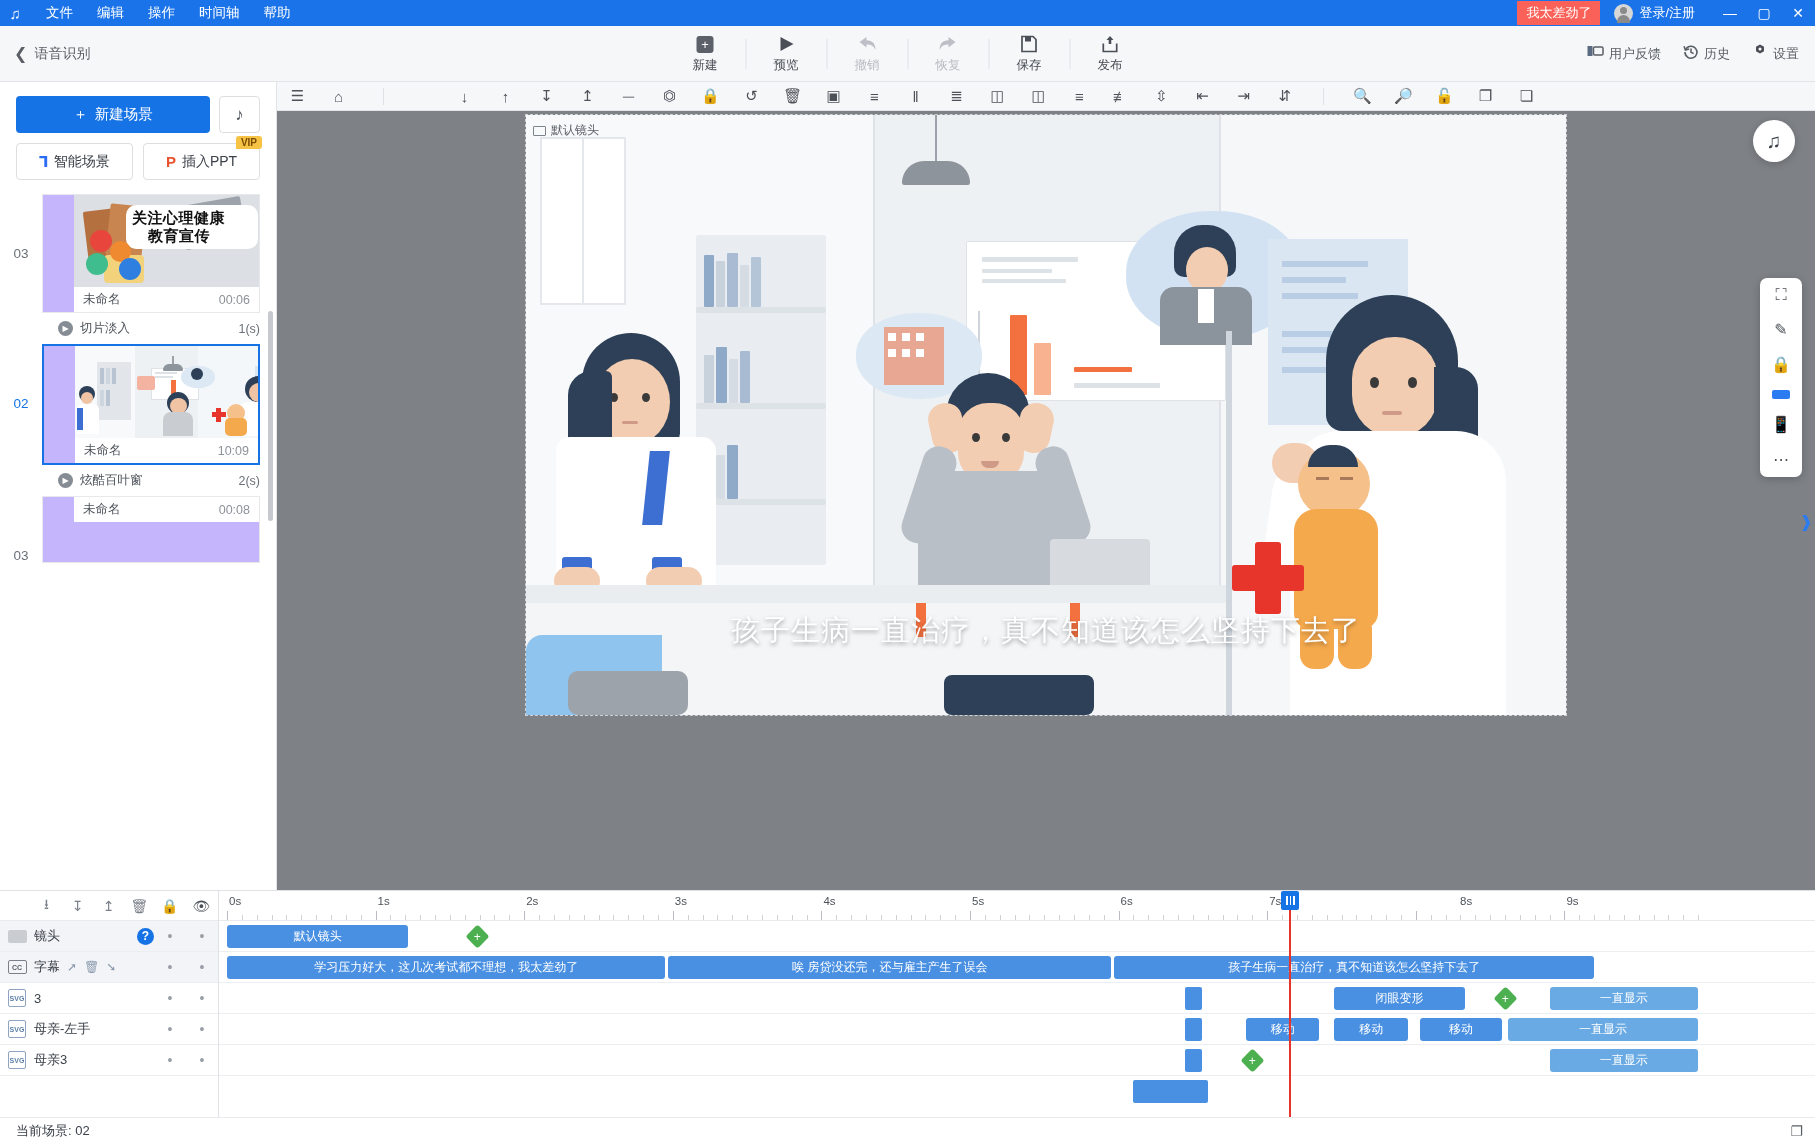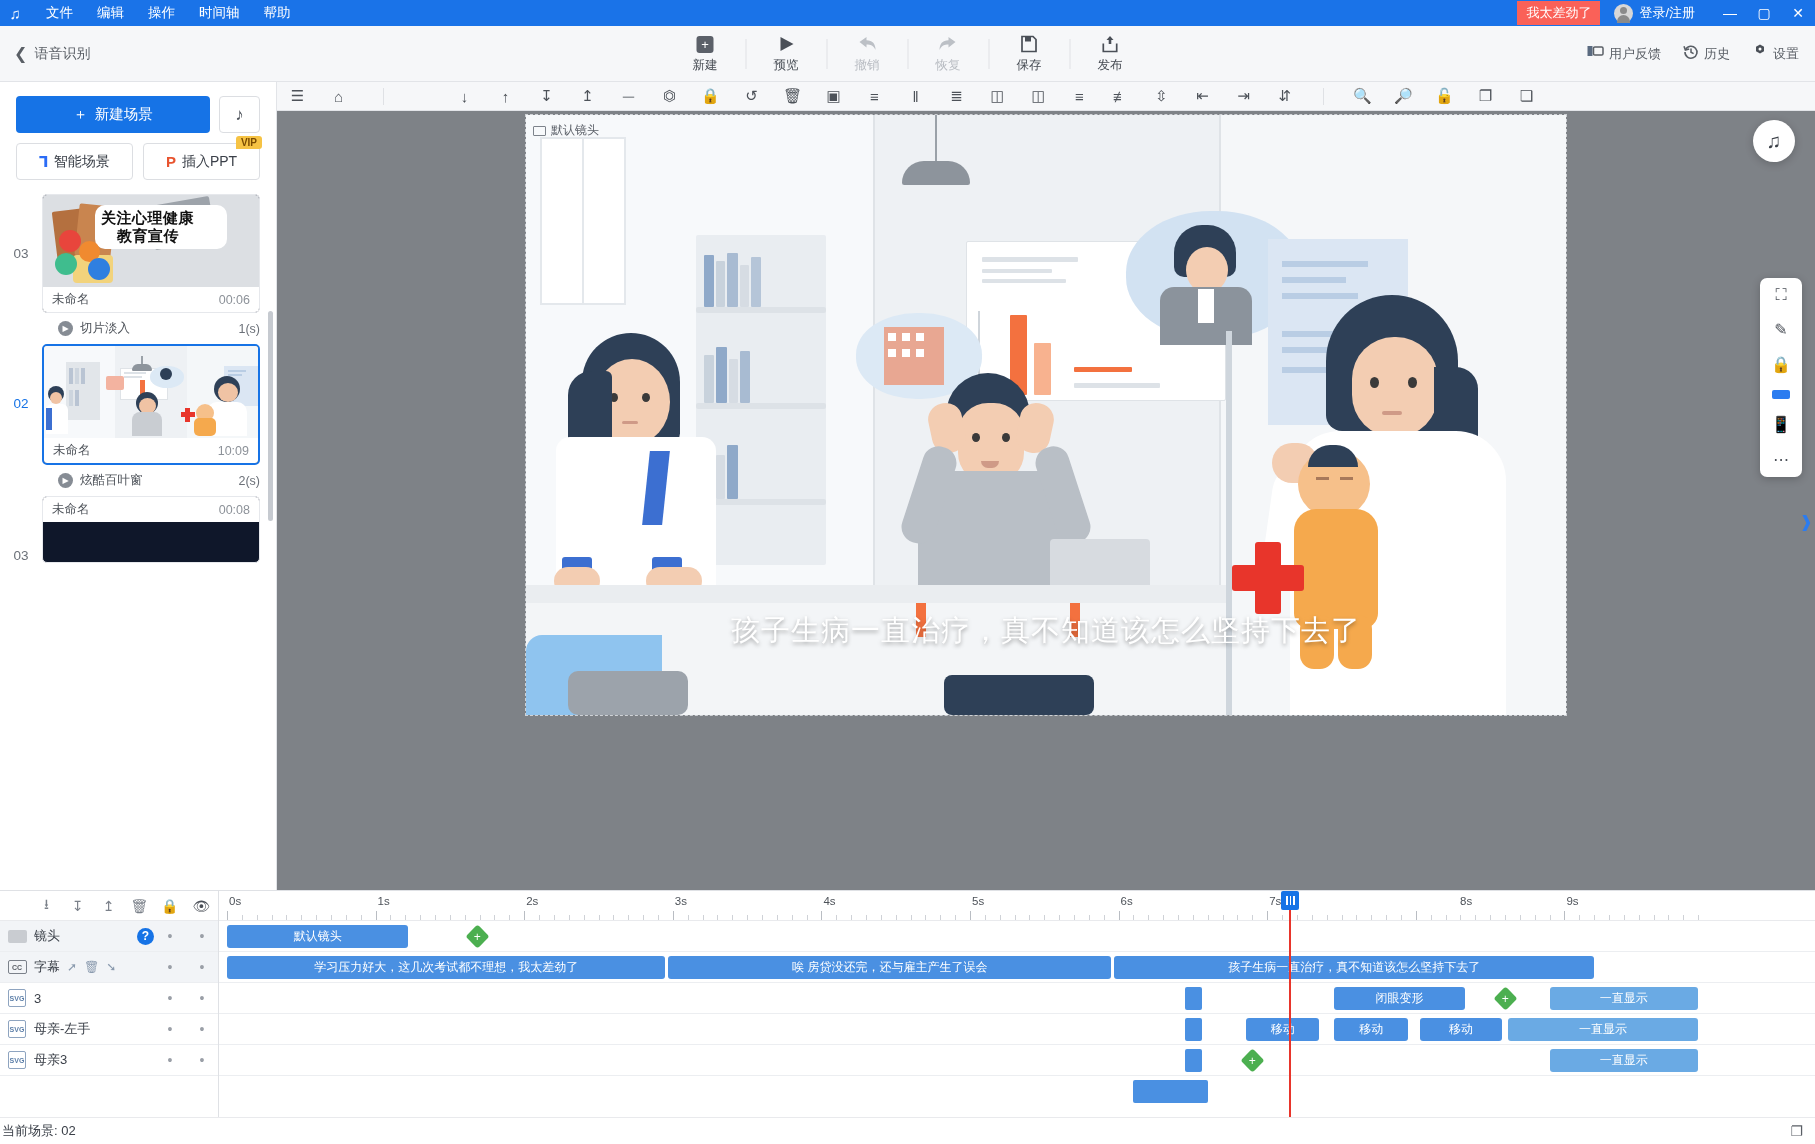--- a/index.html
+++ b/index.html
@@ -84,21 +84,21 @@
     position:absolute;right:-3px;top:-8px;background:#f6c344;color:#7a4b00;
     font-size:10px;font-weight:bold;padding:1px 5px;border-radius:3px 3px 3px 0;
   }
   .ai-ic{color:#2b6cf6;font-size:15px;font-weight:bold;}
   .ppt-ic{color:#e8542f;font-size:15px;font-weight:bold;}
 
   .sc-list{ flex:1; overflow:hidden; padding:8px 0 0 0; position:relative;}
   .scene{ display:flex; padding:0 16px 0 0; }
   .sc-num{ width:42px; text-align:center; font-size:13.5px; color:#6b7078; padding-top:52px;}
   .sc-num.active{ color:#1673e6; }
-  .sc-card{ flex:1; border:1px solid #e6e8ec; border-radius:5px; overflow:hidden; background:#0f172a;}
+  .sc-card{ flex:1; border:1px solid #e6e8ec; border-radius:0; overflow:hidden; background:#c4b5fd;padding-left:31px;}
   .sc-card.active{ border:2px solid #1673e6;}
   .sc-thumb{ height:92px; background:#dfe2e6; position:relative; overflow:hidden;}
   .sc-meta{ height:25px; display:flex; align-items:center; justify-content:space-between;
      padding:0 9px; font-size:12.5px; color:#4d5259; background:#fff;}
   .sc-meta .dur{ color:#8d9299; }
   .trans{ display:flex; align-items:center; gap:7px; padding:7px 16px 7px 58px; font-size:12.5px; color:#4d5259;}
   .trans .pl{ width:15px;height:15px;border-radius:50%;background:#868c94;color:#fff;font-size:8px;
      display:flex;align-items:center;justify-content:center;}
   .trans .sec{ margin-left:auto; color:#6b7078;}
   .sc-scroll{ position:absolute; right:3px; top:125px; width:5px; height:210px; background:#c6cad0; border-radius:3px;}
@@ -231,21 +231,21 @@
   }
   .kf span{ transform:rotate(-45deg); color:#fff; font-size:12px; line-height:1;}
   .playhead{ position:absolute; top:0; bottom:0; width:2px; background:#e8352b; z-index:5;}
   .ph-grip{
     position:absolute; top:0; left:-8px; width:18px; height:19px; background:#1673e6; border-radius:2px;
     display:flex;align-items:center;justify-content:center;gap:2px;
   }
   .ph-grip i{ width:1.5px;height:9px;background:#fff;display:block;}
   .tl-foot{ height:27px; border-top:1px solid #e9eaed; display:flex; align-items:center;
     font-size:13px; color:#3b4049; }
-  .tl-foot .cs{ padding-left:2px; }
+  .tl-foot .cs{ padding-left:16px; }
   .tl-foot .copy{ margin-left:auto; width:219px; text-align:right; padding-right:12px; color:#5a5f66; font-size:14px;}
 
   
   .panelA{position:absolute;left:0;top:0;width:33.4%;height:100%;background:#f7f9fb;}
   .panelB{position:absolute;left:33.4%;top:0;width:33.2%;height:100%;background:#eef1f4;}
   .panelC{position:absolute;left:66.6%;top:0;width:33.4%;height:100%;background:#f5f7f9;}
   .pdiv{position:absolute;top:0;bottom:0;width:2px;background:#dfe3e7;}
   .shelf{position:absolute;background:#e4e8ec;border-radius:2px;}
   .bk{position:absolute;bottom:0;border-radius:1px;}
   .head{position:absolute;border-radius:50%;}

